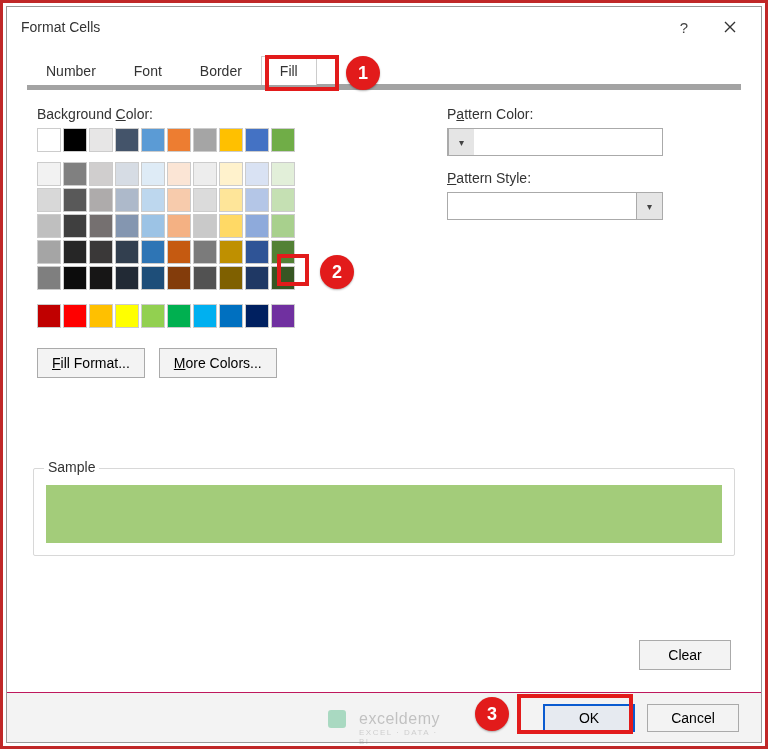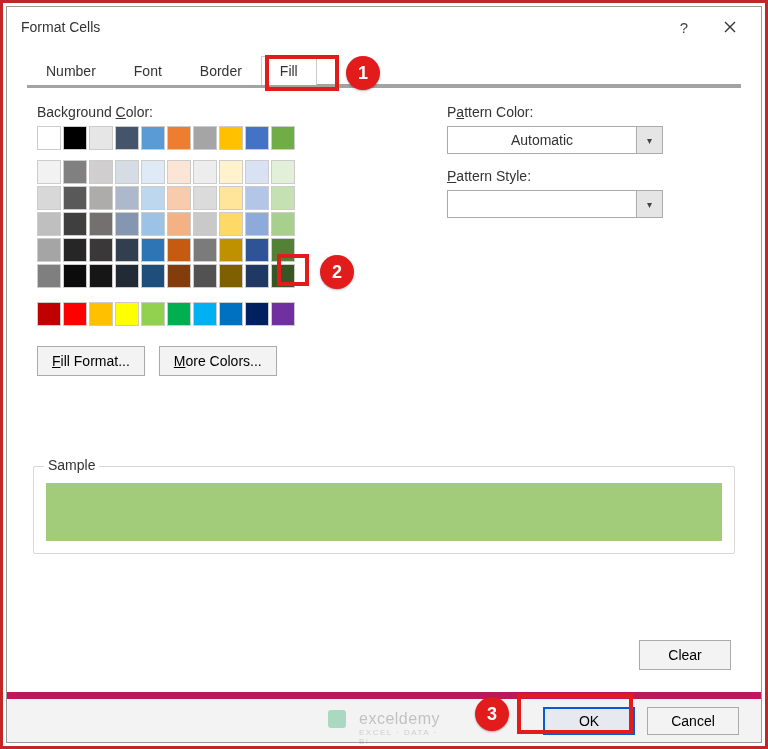--- a/index.html
+++ b/index.html
@@ -2,21 +2,21 @@
 <html><head>
 <meta charset="utf-8">
 <style>
   * { box-sizing: border-box; font-family: "Segoe UI", Tahoma, sans-serif; }
   body { margin: 0; background: #fff; width: 768px; height: 749px; position: relative; }
   .outer-border { position: absolute; inset: 0; border: 3px solid #c02828; }
   .dialog { position: absolute; left: 6px; top: 6px; right: 6px; bottom: 6px; background: #fff; border: 1px solid #999; }
   .titlebar { height: 40px; display: flex; align-items: center; padding: 0 8px; font-size: 14px; color: #333; }
   .titlebar .title { flex: 1; padding-left: 6px; }
   .titlebar .tb-btn { width: 46px; height: 40px; display: flex; align-items: center; justify-content: center; color: #444; font-size: 15px; }
-  .tabs { display: flex; margin: 8px 20px 0 20px; border-bottom: 4px solid #a3a3a3; position: relative; }
+  .tabs { display: flex; margin: 8px 20px 0 20px; border-bottom: 6px solid #a3a3a3; position: relative; }
   .tab { padding: 6px 18px; font-size: 14px; color: #333; border: 1px solid transparent; border-bottom: none; cursor: pointer; position: relative; top: 1px; background: #fff; }
   .tab.active { border-color: #ccc; background: #fff; }
   .content { padding: 16px 30px 0 30px; display: flex; }
   .left-col { width: 380px; }
   .right-col { width: 310px; padding-left: 30px; }
   .label { font-size: 14px; color: #333; margin-bottom: 6px; }
   .underline { text-decoration: underline; }
   .no-color-btn { width: 256px; height: 24px; border: 1px solid #aaa; background: #fff; font-size: 14px; display: flex; align-items: center; justify-content: center; margin-bottom: 6px; cursor: pointer; }
   .swatch-row { display: flex; gap: 2px; margin-bottom: 2px; }
   .swatch { width: 24px; height: 24px; border: 1px solid #ccc; cursor: pointer; }
@@ -24,21 +24,21 @@
   .std-grid { margin-top: 14px; }
   .btn { height: 30px; padding: 0 14px; border: 1px solid #aaa; background: #f3f3f3; font-size: 14px; cursor: pointer; display: inline-flex; align-items: center; justify-content: center; }
   .btn-row { display: flex; gap: 14px; margin-top: 20px; }
   .dropdown { width: 216px; height: 28px; border: 1px solid #aaa; background: #fff; display: flex; align-items: center; position: relative; margin-bottom: 14px; }
   .dropdown .dd-text { flex: 1; text-align: center; font-size: 14px; color: #333; }
   .dropdown .dd-arrow { width: 26px; height: 100%; background: #e5e5e5; border-left: 1px solid #aaa; display: flex; align-items: center; justify-content: center; font-size: 10px; color: #444; }
   .sample-group { margin: 90px 26px 0 26px; border: 1px solid #d8d8d8; border-radius: 2px; position: relative; padding: 16px 12px 12px 12px; }
   .sample-group .legend { position: absolute; top: -10px; left: 10px; background: #fff; padding: 0 4px; font-size: 14px; color: #333; }
   .sample-preview { width: 100%; height: 58px; }
   .lower-right { position: absolute; right: 30px; bottom: 72px; }
-  .footer { position: absolute; left: 0; right: 0; bottom: 0; height: 50px; border-top: 7px solid #be185d; background: #f3f3f3; display: flex; align-items: center; justify-content: flex-end; padding-right: 22px; gap: 12px; }
+  .footer { position: absolute; left: 0; right: 0; bottom: 0; height: 50px; border-top: 1px solid #be185d; background: #f3f3f3; display: flex; align-items: center; justify-content: flex-end; padding-right: 22px; gap: 12px; }
   .footer .btn { width: 92px; height: 28px; }
   .callout-box { position: absolute; border: 4px solid #e21b1b; pointer-events: none; }
   .callout-num { position: absolute; width: 34px; height: 34px; border-radius: 50%; background: #e21b1b; color: #fff; font-weight: 600; font-size: 18px; display: flex; align-items: center; justify-content: center; box-shadow: 0 1px 2px rgba(0,0,0,.3); }
   .watermark { position: absolute; left: 50%; transform: translateX(-50%); bottom: 14px; display: flex; align-items: center; gap: 13px; opacity: 0.35; pointer-events: none; }
   .watermark .wm-icon { width: 18px; height: 18px; background: #2a6; border-radius: 3px; position: relative; }
   .watermark .wm-text { font-size: 16px; color: #666; font-weight: 500; letter-spacing: .5px; }
   .watermark .wm-sub { font-size: 8px; color: #888; letter-spacing: 1.5px; position: absolute; top: 100%; left: 0; }
   .ok-btn { border: 2px solid #0a5bd0; background: #e6eaf0; }
 </style>
 </head>
@@ -155,21 +155,20 @@
         </div>
       <div class="btn-row">
         <div class="btn"><span class="underline">F</span>ill&nbsp;<span>Format...</span></div>
         <div class="btn"><span class="underline">M</span>ore&nbsp;Colors...</div>
       </div>
     </div>
 
     <div class="right-col">
       <div class="label">P<span class="underline">a</span>ttern Color:</div>
       <div class="dropdown">
-        <div class="dd-text">Automatic</div>
         <div class="dd-arrow">▾</div>
       </div>
       <div class="label"><span class="underline">P</span>attern Style:</div>
       <div class="dropdown">
         <div class="dd-text"></div>
         <div class="dd-arrow">▾</div>
       </div>
     </div>
   </div>
 

